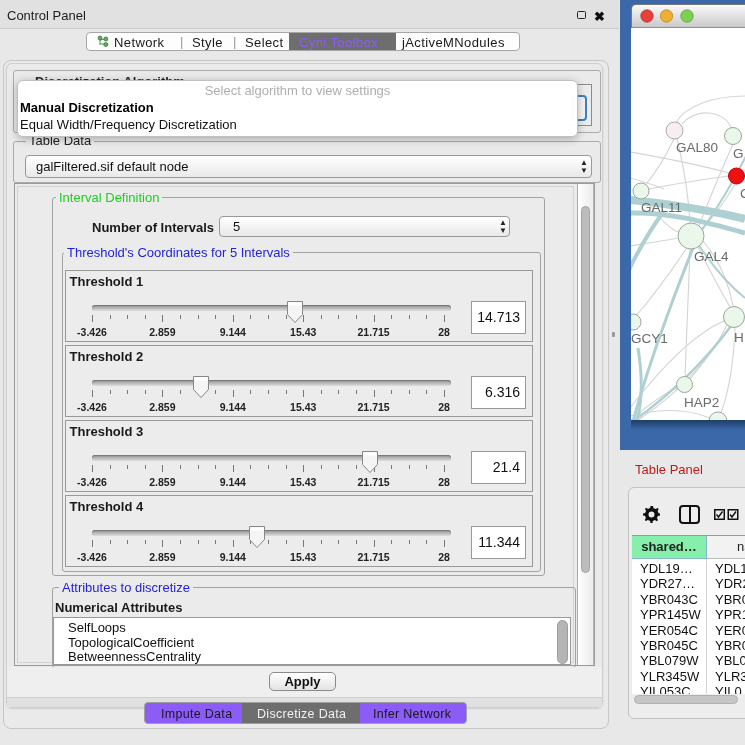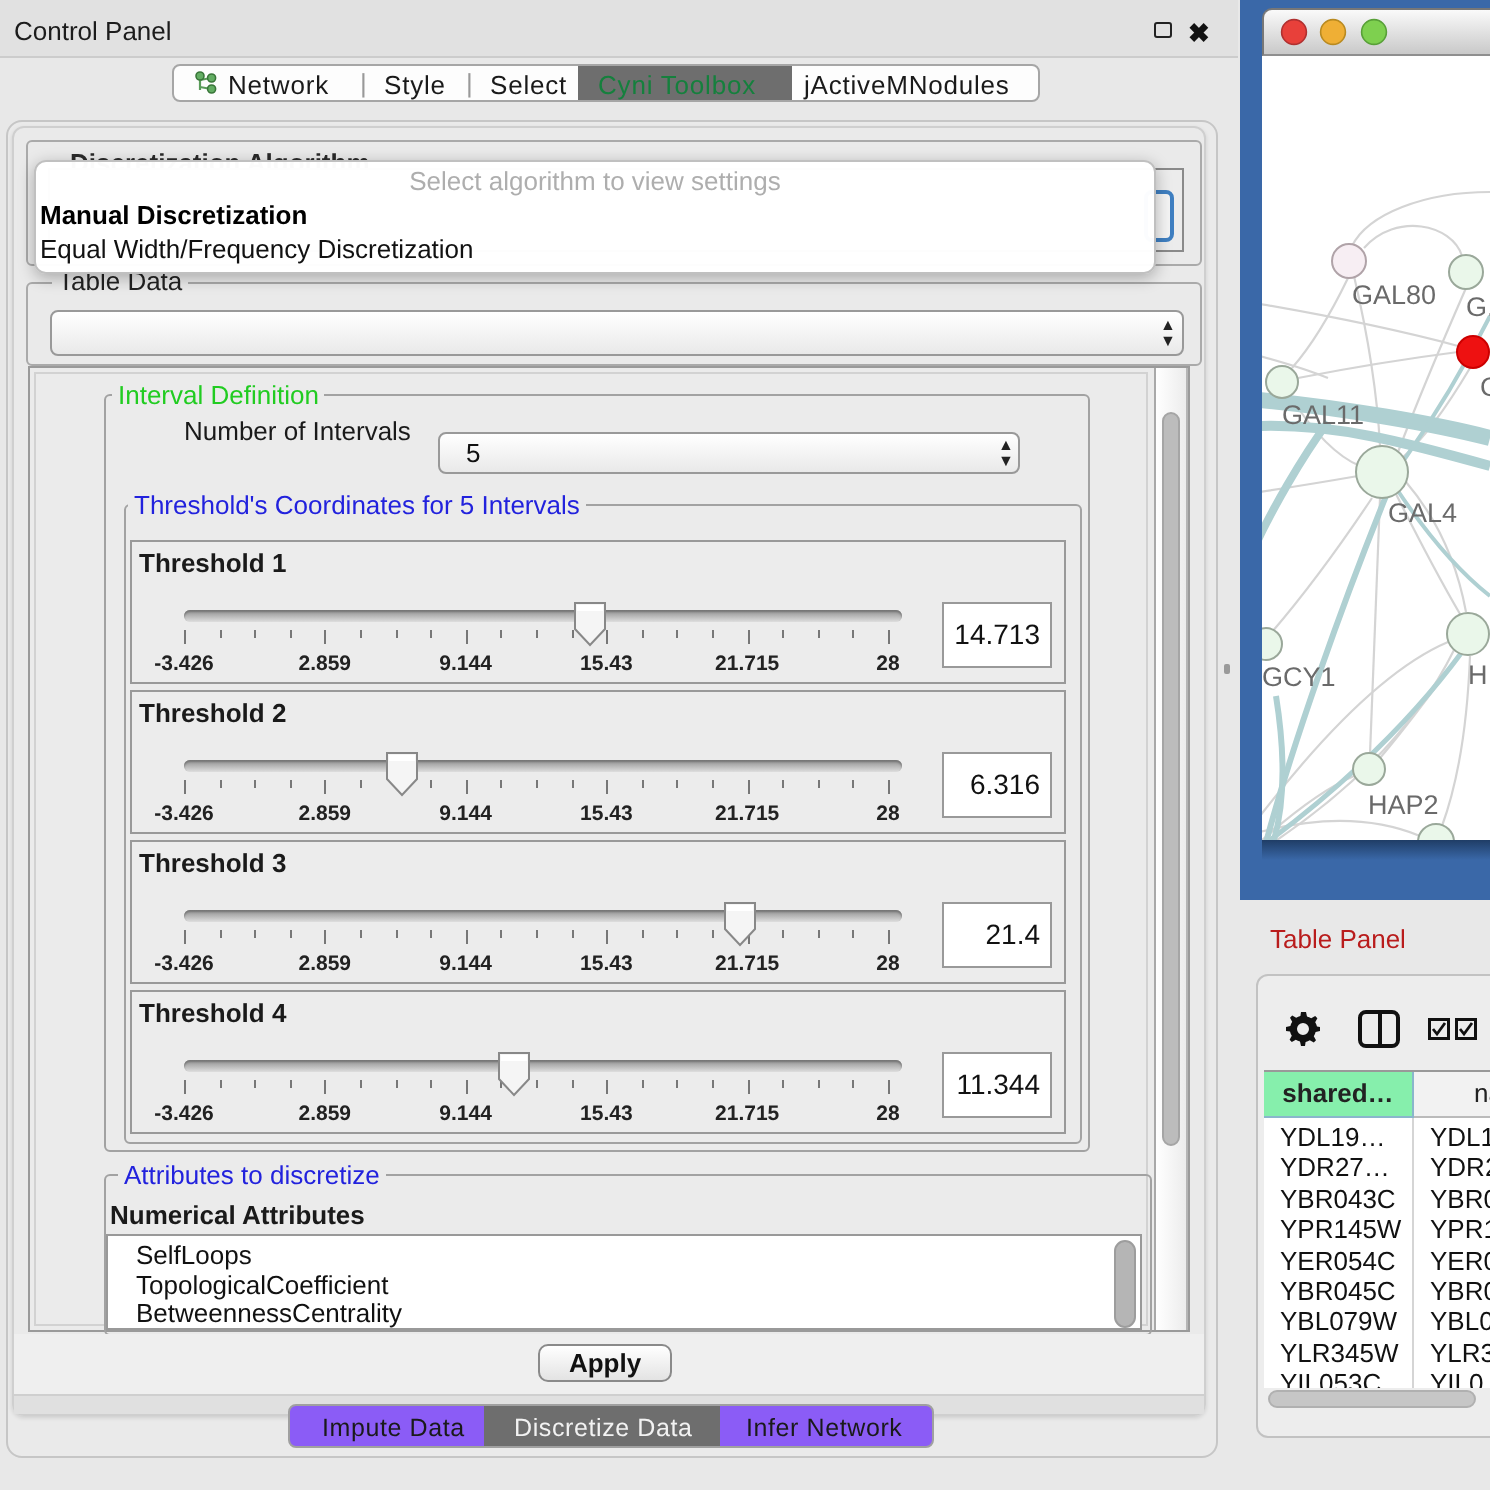--- a/index.html
+++ b/index.html
@@ -27,54 +27,55 @@
       <circle cx="3" cy="3" r="2" fill="#63ad63" stroke="#397639" stroke-width="0.8"></circle>
       <circle cx="8.8" cy="4" r="2" fill="#63ad63" stroke="#397639" stroke-width="0.8"></circle>
       <circle cx="8.8" cy="9.5" r="2" fill="#63ad63" stroke="#397639" stroke-width="0.8"></circle>
     </svg>
     <div class="abs" style="left:27px;top:2px;font-size:13px;letter-spacing:0.4px;color:#1a1a1a;">Network</div>
     <div class="abs" style="left:93px;top:1px;font-size:13px;color:#999;">|</div>
     <div class="abs" style="left:105px;top:2px;font-size:13px;letter-spacing:0.4px;color:#1a1a1a;">Style</div>
     <div class="abs" style="left:146px;top:1px;font-size:13px;color:#999;">|</div>
     <div class="abs" style="left:158px;top:2px;font-size:13px;letter-spacing:0.4px;color:#1a1a1a;">Select</div>
     <div class="abs" style="left:202px;top:0;width:107px;height:19px;background:#6e6e6e;"></div>
-    <div class="abs" style="left:212px;top:2px;font-size:13px;letter-spacing:0.4px;color:#15803d;">Cyni Toolbox</div>
+    <div class="abs" style="left:212px;top:2px;font-size:13px;letter-spacing:0.4px;color:#8b5cf6;">Cyni Toolbox</div>
     <div class="abs" style="left:315px;top:2px;font-size:13px;letter-spacing:0.4px;color:#1a1a1a;">jActiveMNodules</div>
   </div>
 
   <div class="abs" style="left:3px;top:60px;width:606px;height:669px;background:#eaeaea;border:1px solid #c6c6c6;border-radius:8px;box-sizing:border-box;"></div>
 
   <div class="gbox" style="left:13px;top:70px;width:586px;height:61px;border-color:#aaa;background:#eaeaea;"></div>
   <div class="abs" style="left:35px;top:74px;font-size:13px;font-weight:bold;color:#2a2a2a;">Discretization Algorithm</div>
   <div class="abs" style="left:24px;top:84px;width:568px;height:42px;border:1px solid #8a8a8a;background:#ececec;box-sizing:border-box;"></div>
   <div class="abs" style="left:572px;top:95px;width:15px;height:26px;background:#f4f4f4;border:2px solid #3f7fc1;border-radius:4px;box-sizing:border-box;"></div>
 
   <div class="gbox" style="left:13px;top:141px;width:586px;height:40px;border-color:#aaa;"></div>
   <div class="glabel" style="left:26px;top:134px;color:#222;background:#eaeaea;">Table Data</div>
   <div class="abs" style="left:25px;top:155px;width:567px;height:23px;background:linear-gradient(#ffffff,#e9e9e9);border:1px solid #999;border-radius:4px;box-sizing:border-box;"></div>
+  <div class="abs" style="left:36px;top:159px;font-size:13px;color:#111;">galFiltered.sif default node</div>
   <div class="abs" style="left:580px;top:159px;font-size:8px;color:#222;line-height:8px;">▲<br>▼</div>
 
   <div class="abs" style="left:17px;top:80px;width:561px;height:57px;background:rgba(255,255,255,0.98);border:1px solid #c0c0c0;border-radius:6px;box-sizing:border-box;box-shadow:0 2px 8px rgba(0,0,0,0.28);"></div>
   <div class="abs" style="left:17px;top:83px;width:561px;text-align:center;font-size:13px;color:#aeaeae;">Select algorithm to view settings</div>
   <div class="abs" style="left:20px;top:100px;font-size:13px;font-weight:bold;color:#000;">Manual Discretization</div>
   <div class="abs" style="left:20px;top:117px;font-size:13px;color:#111;">Equal Width/Frequency Discretization</div>
 
   <div class="abs" style="left:6px;top:63px;width:597px;height:645px;border:1px solid #cfcfcf;border-radius:6px;box-sizing:border-box;box-shadow:0 1px 2px rgba(0,0,0,0.12);"></div>
 
   <div class="abs" style="left:14px;top:183px;width:581px;height:483px;border:1px solid #9a9a9a;box-sizing:border-box;background:#ebebeb;"></div>
 
   <div class="abs" style="left:577px;top:184px;width:17px;height:481px;background:linear-gradient(90deg,#fff, #ececec);border-left:1px solid #a9a9a9;border-right:1px solid #b5b5b5;box-sizing:border-box;"></div>
   <div class="abs" style="left:581px;top:206px;width:9px;height:367px;background:#bcbcbc;border:1px solid #a5a5a5;border-radius:6px;box-sizing:border-box;"></div>
 
   <div class="abs" style="left:17px;top:186px;width:557px;height:477px;border:1px solid #d2d2d2;box-sizing:border-box;"></div>
 
   <div class="gbox" style="left:52px;top:197px;width:491px;height:377px;"></div>
   <div class="glabel" style="left:56px;top:191px;color:#21cc21;background:#ebebeb;">Interval Definition</div>
 
-  <div class="abs" style="left:92px;top:208px;font-size:13px;font-weight:normal;color:#1a1a1a;">Number of Intervals</div>
+  <div class="abs" style="left:92px;top:220px;font-size:13px;font-weight:bold;color:#1a1a1a;">Number of Intervals</div>
   <div class="abs" style="left:219px;top:216px;width:291px;height:21px;background:linear-gradient(#ffffff,#e9e9e9);border:1px solid #999;border-radius:4px;box-sizing:border-box;"></div>
   <div class="abs" style="left:233px;top:219px;font-size:13px;color:#111;">5</div>
   <div class="abs" style="left:499px;top:219px;font-size:8px;color:#222;line-height:8px;">▲<br>▼</div>
 
   <div class="gbox" style="left:62px;top:252px;width:477px;height:318px;"></div>
   <div class="glabel" style="left:64px;top:246px;color:#2222dd;background:#ebebeb;">Threshold's Coordinates for 5 Intervals</div>
 
   <div id="thresholds">
         <div class="abs" style="left:64.5px;top:269.5px;width:468px;height:72.5px;background:#ececec;border:1px solid #999;box-sizing:border-box;">
           <div style="position:absolute;left:4px;top:3px;font-size:13px;font-weight:bold;color:#1a1a1a;">Threshold 1</div>

